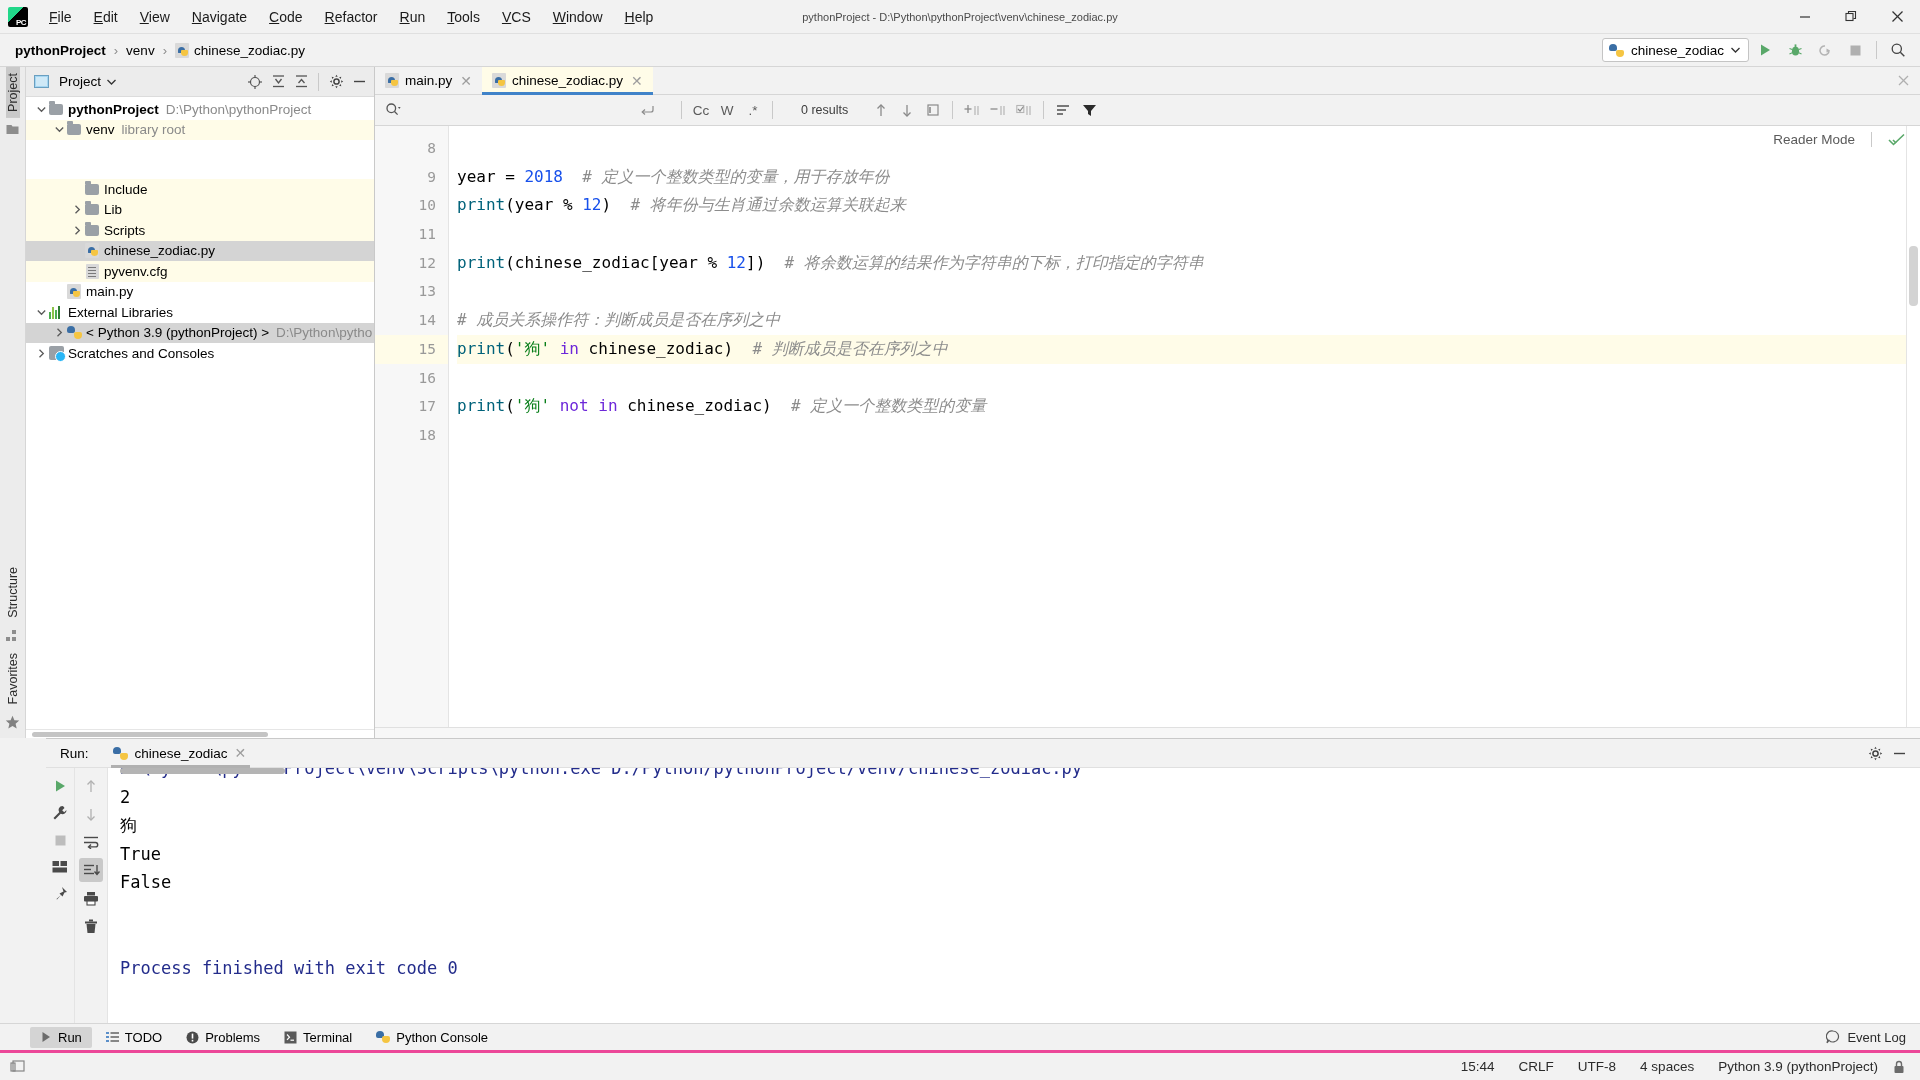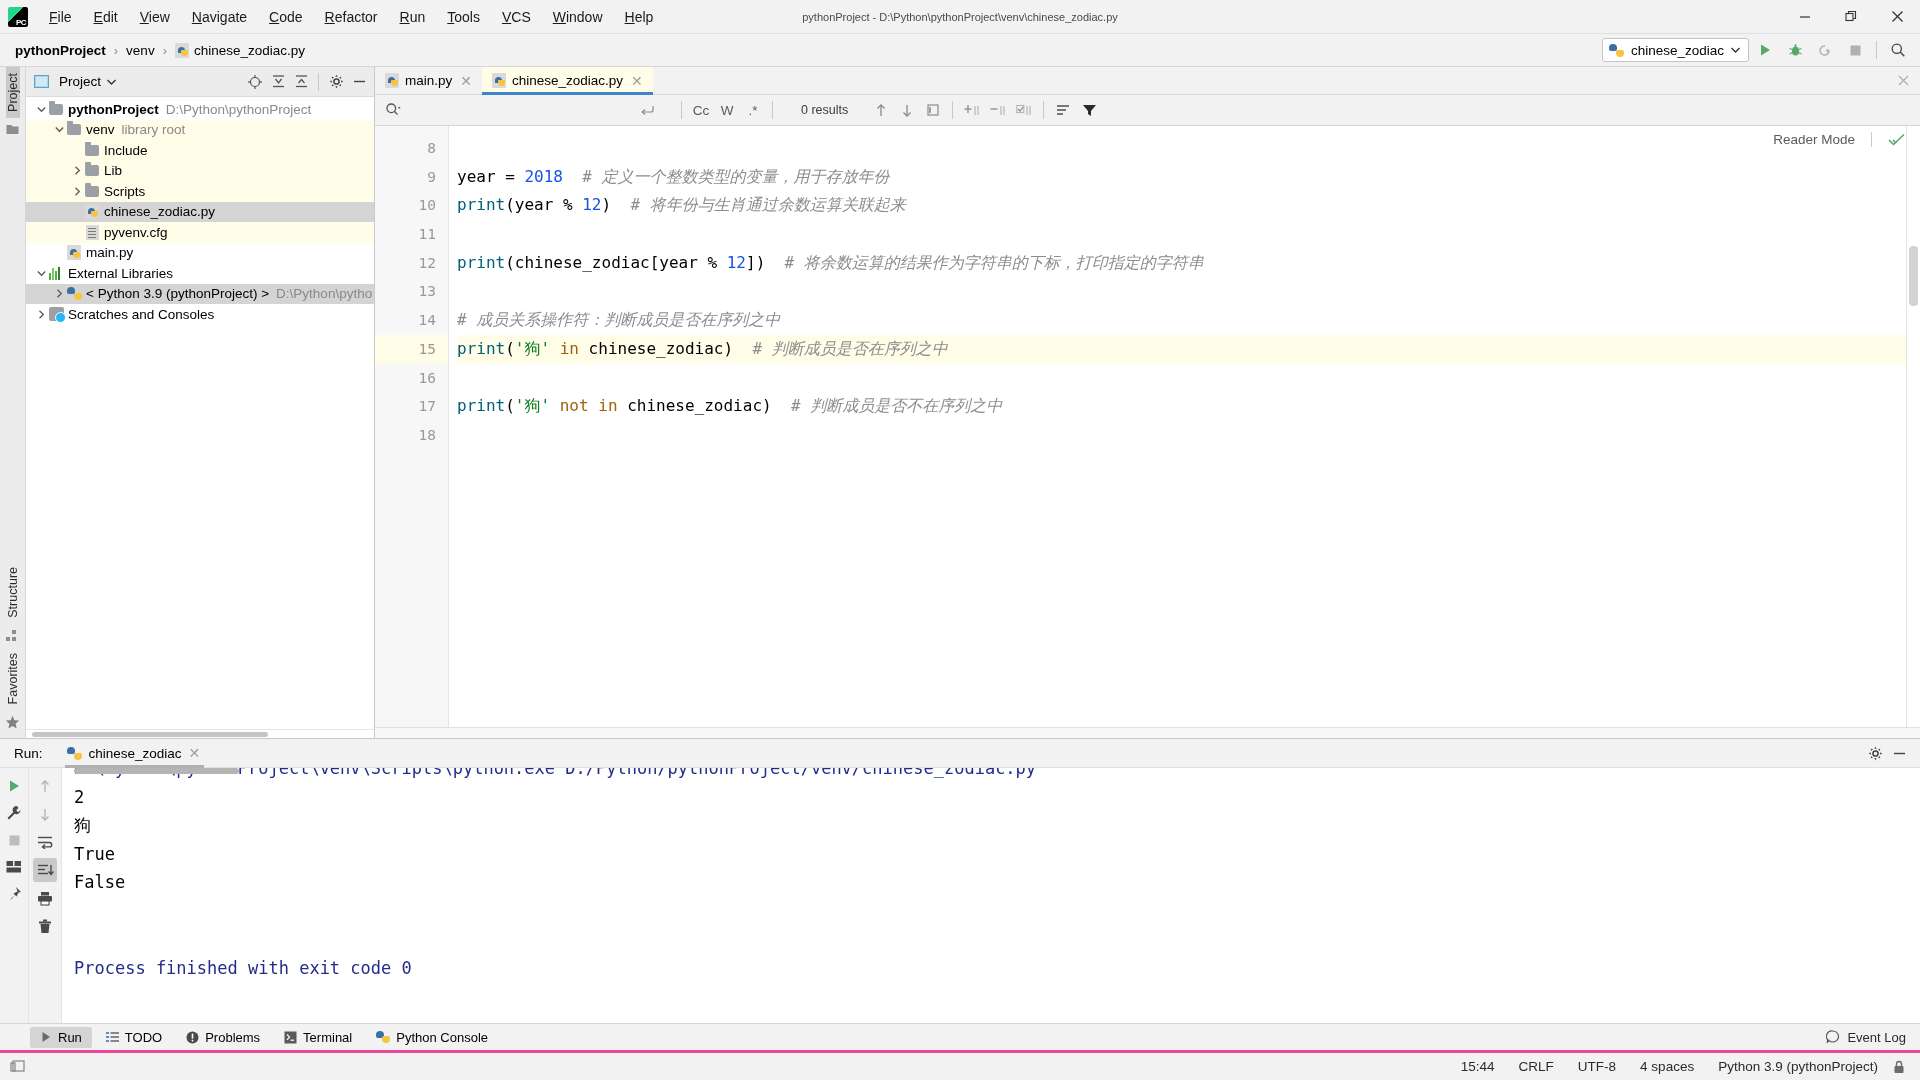--- a/index.html
+++ b/index.html
@@ -140,41 +140,41 @@
     text-align: right; padding-top: 8px; color: #999; font-family: "DejaVu Sans Mono", monospace; font-size: 14.5px;
   }
   .gline { height: 28.7px; line-height: 28.7px; padding-right: 12px; }
   .gline.hl { background: #fffce8; }
   .code {
     flex: 1 1 auto; padding-top: 8px; padding-left: 8px; font-family: "DejaVu Sans Mono", monospace;
     font-size: 16px; position: relative; overflow: hidden; min-width: 0;
   }
   .cline { height: 28.7px; line-height: 28.7px; white-space: pre; }
   .cline.hl { background: #fffce8; }
-  .kw { color: #a16207; }
+  .kw { color: #6d28d9; }
   .fn { color: #00627a; }
   .num { color: #1750eb; }
   .str { color: #067d17; }
   .cmt { color: #8c8c8c; font-style: italic; }
   .op { color: #000; }
 
   .reader-mode {
     position: absolute; right: 14px; top: 6px; display: flex; align-items: center; gap: 16px;
     font-size: 13.5px; color: #5a5a5a; z-index: 3;
   }
   .rm-sep { width:1px; height:15px; background:#c9c9c9; }
 
   .right-rail { width: 14px; background:#fff; border-left:1px solid #e4e4e4; flex:none; position: relative; }
   .right-rail .thumb { position:absolute; right:2px; top: 120px; width: 9px; height: 60px; background:#d3d3d3; border-radius:4px;}
 
   
   .ed-hscroll { height: 11px; background: #f7f7f7; border-top:1px solid #e0e0e0; flex:none; }
 
   
-  .runpanel { height: 285px; background: #fff; border-top: 1px solid #c9c9c9; display: flex; flex-direction: column; flex: none; }
+  .runpanel { height: 285px; background: #fff; border-top: 1px solid #c9c9c9; display: flex; flex-direction: column; flex: none; margin-left: 46px; }
   .rp-header { height: 29px; background: #f2f2f2; display: flex; align-items: center; padding-left: 14px; flex:none; border-bottom:1px solid #e0e0e0;}
   .rp-runlabel { font-size: 13.5px; margin-right: 22px; }
   .rp-tab { display:flex; align-items:center; gap:7px; font-size:13.5px; position: relative; padding: 0 6px 0 2px; height: 29px;}
   .rp-tab::after { content:""; position:absolute; left:0; right:2px; bottom:0; height:3px; background:#b0b0b0; }
   .rp-tab .x { color:#9d9d9d; font-size:14px; }
   .rp-header-right { margin-left:auto; display:flex; align-items:center; gap:2px; padding-right:10px; }
   .rp-body { flex:1 1 auto; display:flex; min-height:0; }
   .rp-toolcol { width: 29px; background:#f2f2f2; display:flex; flex-direction:column; align-items:center; padding-top:6px; gap:3px; flex:none; border-right:1px solid #e4e4e4;}
   .rp-toolcol2 { width: 33px; background:#f2f2f2; display:flex; flex-direction:column; align-items:center; padding-top:6px; gap:4px; flex:none; border-right:1px solid #e4e4e4;}
   .rpb { width: 24px; height: 24px; display:flex; align-items:center; justify-content:center; border-radius:3px;}
@@ -389,21 +389,21 @@
               <svg width="9" height="9" viewBox="0 0 9 9">
                 <path d="M0.8 2.5 L4.5 6.3 L8.2 2.5" fill="none" stroke="#5a5a5a" stroke-width="1.3"></path>
               </svg>
             </span>
             <span class="ico">
               <span class="folder"></span>
             </span>
             <span class="tlabel">venv</span>
             <span class="tsub">library root</span>
           </div>
-          <div class="trow yellow" style="padding-left: 44px;">
+          <div class="trow yellow" style="padding-left: 44px; margin-top: 39px;">
             <span class="arrow"></span>
             <span class="ico">
               <span class="folder"></span>
             </span>
             <span class="tlabel">Include</span>
           </div>
           <div class="trow yellow" style="padding-left: 44px;">
             <span class="arrow">
               <svg width="9" height="9" viewBox="0 0 9 9">
                 <path d="M2.5 0.8 L6.3 4.5 L2.5 8.2" fill="none" stroke="#5a5a5a" stroke-width="1.3"></path>
@@ -628,21 +628,21 @@
         <div class="code" id="code">
             <div class="cline">&nbsp;</div>
             <div class="cline"><span class="op">year </span><span class="op">= </span><span class="num">2018</span><span class="op">  </span><span class="cmt"># 定义一个整数类型的变量，用于存放年份</span></div>
             <div class="cline"><span class="fn">print</span><span class="op">(year % </span><span class="num">12</span><span class="op">)</span><span class="op">  </span><span class="cmt"># 将年份与生肖通过余数运算关联起来</span></div>
             <div class="cline">&nbsp;</div>
             <div class="cline"><span class="fn">print</span><span class="op">(chinese_zodiac[year % </span><span class="num">12</span><span class="op">])</span><span class="op">  </span><span class="cmt"># 将余数运算的结果作为字符串的下标，打印指定的字符串</span></div>
             <div class="cline">&nbsp;</div>
             <div class="cline"><span class="cmt"># 成员关系操作符：判断成员是否在序列之中</span></div>
             <div class="cline hl"><span class="fn">print</span><span class="op">(</span><span class="str">'狗'</span><span class="op"> </span><span class="kw">in</span><span class="op"> chinese_zodiac)</span><span class="op">  </span><span class="cmt"># 判断成员是否在序列之中</span></div>
             <div class="cline">&nbsp;</div>
-            <div class="cline"><span class="fn">print</span><span class="op">(</span><span class="str">'狗'</span><span class="op"> </span><span class="kw">not in</span><span class="op"> chinese_zodiac)</span><span class="op">  </span><span class="cmt"># 判断成员是否不在序列之中</span></div>
+            <div class="cline"><span class="fn">print</span><span class="op">(</span><span class="str">'狗'</span><span class="op"> </span><span class="kw">not in</span><span class="op"> chinese_zodiac)</span><span class="op">  </span><span class="cmt"># 定义一个整数类型的变量</span></div>
             <div class="cline">&nbsp;</div>
           </div>
         <div class="reader-mode">
           <span>Reader Mode</span>
           <span class="rm-sep"></span>
           <span>
             <svg width="18" height="14" viewBox="0 0 18 14">
                 <path d="M1 7 L5.5 11.5 L16 1.5" fill="none" stroke="#59a869" stroke-width="1.6"></path>
                 <path d="M5 7 L8 10" fill="none" stroke="#59a869" stroke-width="1.6"></path>
               </svg>

